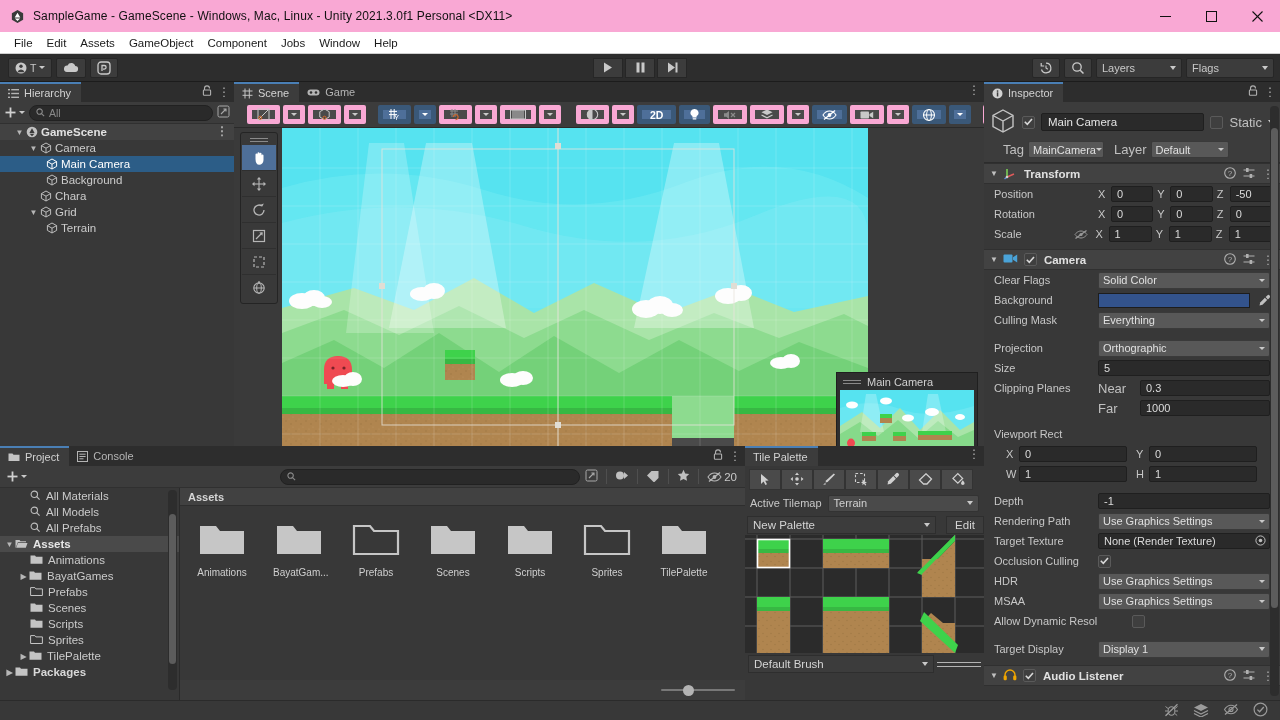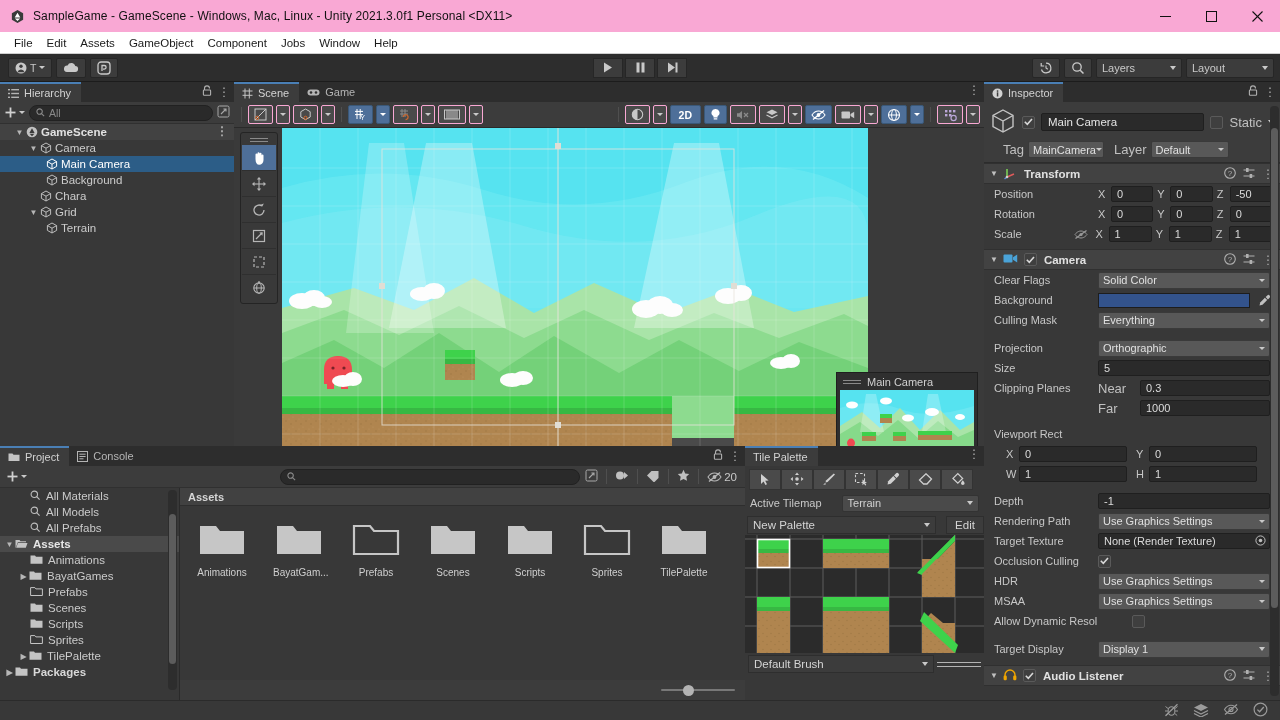--- a/index.html
+++ b/index.html
@@ -87,21 +87,21 @@
   .hier-body { background: #383838; height: calc(100% - 42px); overflow: hidden; position: relative;}
   .hrow { height: 16px; display: flex; align-items: center; font-size: 11.5px; color: #cccccc; padding-left: 2px; position: relative;}
   .hrow.scene { background: #424242; color: #e1e1e1; font-weight: bold; }
   .hrow.selected { background: #2c5d87; color: #ffffff; }
   .tri { width: 11px; display: inline-block; text-align: center; color: #b6b6b6; font-size: 8px; }
   .cube-ic { width: 13px; height: 13px; margin-right: 3px; display:inline-flex; align-items:center; justify-content:center;}
 
   
   #scene { left: 234px; top: 0; width: 750px; height: 364px; background: #2d2d2d; }
   .scene-toolbar { height: 26px; background: #3c3c3c; display: flex; align-items: center; padding: 0 4px; gap: 3px; border-bottom: 1px solid #2a2a2a;}
-  .sbtn { height: 19px; background: #4a4a4a; border: 1px solid #f9a8d4; border-radius: 2px; display:flex; align-items:center; justify-content:center; padding: 0 5px; gap: 3px; color:#c8c8c8; font-size:10px;}
+  .sbtn { height: 19px; background: #4a4a4a; border: 5px solid #f9a8d4; border-radius: 2px; display:flex; align-items:center; justify-content:center; padding: 0 5px; gap: 3px; color:#c8c8c8; font-size:10px;}
   .sbtn.on { background: #4e6f99; border-color: #3a5878; color: #fff; }
   .sbtn.arrow { padding: 0 3px; }
   .sep { width: 1px; height: 15px; background: #4f4f4f; margin: 0 3px; }
   .scene-canvas { position: relative; width: 750px; height: 338px; overflow: hidden; background:#3a3a3a;}
 
   
   .tool-strip {
     position: absolute; left: 6px; top: 4px; width: 38px;
     background: #393939; border: 1px solid #242424; border-radius: 3px;
     display: flex; flex-direction: column; align-items: center; padding: 2px 0 2px 0;
@@ -130,21 +130,21 @@
   .proj-content { flex: 1; background: #383838; position: relative; }
   .assets-bar { height: 18px; background: #414141; display:flex; align-items:center; padding-left: 8px; font-size:11px; color:#d6d6d6; font-weight:bold; border-bottom:1px solid #2e2e2e;}
   .assets-grid { display: flex; padding: 14px 10px 0 16px; gap: 25px; }
   .asset { width: 52px; text-align: center; }
   .asset .label { font-size: 10px; color: #cfcfcf; margin-top: 5px; white-space: nowrap; }
 
   
   #tilepal { left: 745px; top: 364px; width: 239px; height: 254px; background: #383838; }
   .tp-tools { height: 26px; display:flex; align-items:center; padding: 3px 4px; gap:0; background:#383838;}
   .tp-tool { width: 32px; height: 21px; background:#4a4a4a; border:1px solid #333; display:flex; align-items:center; justify-content:center;}
-  .tp-row { height: 22px; display:flex; align-items:center; gap:20px; padding: 0 5px; }
+  .tp-row { height: 22px; display:flex; align-items:center; gap:6px; padding: 0 5px; }
   .tp-label { font-size: 11px; color:#c8c8c8; }
   .tp-dd { flex:1; height:17px; background:#4a4a4a; border:1px solid #333; border-radius:2px; display:flex; align-items:center; justify-content:space-between; padding: 0 5px; font-size:11px; color:#d0d0d0;}
   .pal-row { height: 21px; display:flex; align-items:center; gap:10px; padding: 0 0 0 2px;}
   .pal-dd { flex:1; height:18px; background:#3c3c3c; border:1px solid #2e2e2e; display:flex; align-items:center; justify-content:space-between; padding:0 5px; font-size:11.5px; color:#d4d4d4;}
   .pal-edit { width:38px; height:18px; background:#3c3c3c; border:1px solid #2e2e2e; display:flex; align-items:center; justify-content:center; font-size:11.5px; color:#d4d4d4;}
   .pal-canvas { height: 118px; background:#2b2b2b; position:relative; overflow:hidden;}
   .tp-foot { height: 22px; display:flex; align-items:center; gap:3px; padding: 0 3px; background:#383838;}
 
   
   #inspector { left: 984px; top: 0; width: 296px; height: 618px; background: #383838; }
@@ -284,21 +284,21 @@
         <svg width="14" height="14" viewBox="0 0 14 14">
             <circle cx="6" cy="6" r="4.2" fill="none" stroke="#c9c9c9" stroke-width="1.3"></circle>
             <line x1="9.2" y1="9.2" x2="12.5" y2="12.5" stroke="#c9c9c9" stroke-width="1.5"></line>
           </svg>
       </div>
       <div class="ddbtn" style="width:86px">
         <span>Layers</span>
         <span class="caret"></span>
       </div>
       <div class="ddbtn" style="width:88px">
-        <span>Layout</span>
+        <span>Flags</span>
         <span class="caret"></span>
       </div>
     </div>
   </div>
 
   <div class="workspace">
 
     <div class="panel" id="hierarchy">
       <div class="panel-tabs">
         <div class="ptab active">

